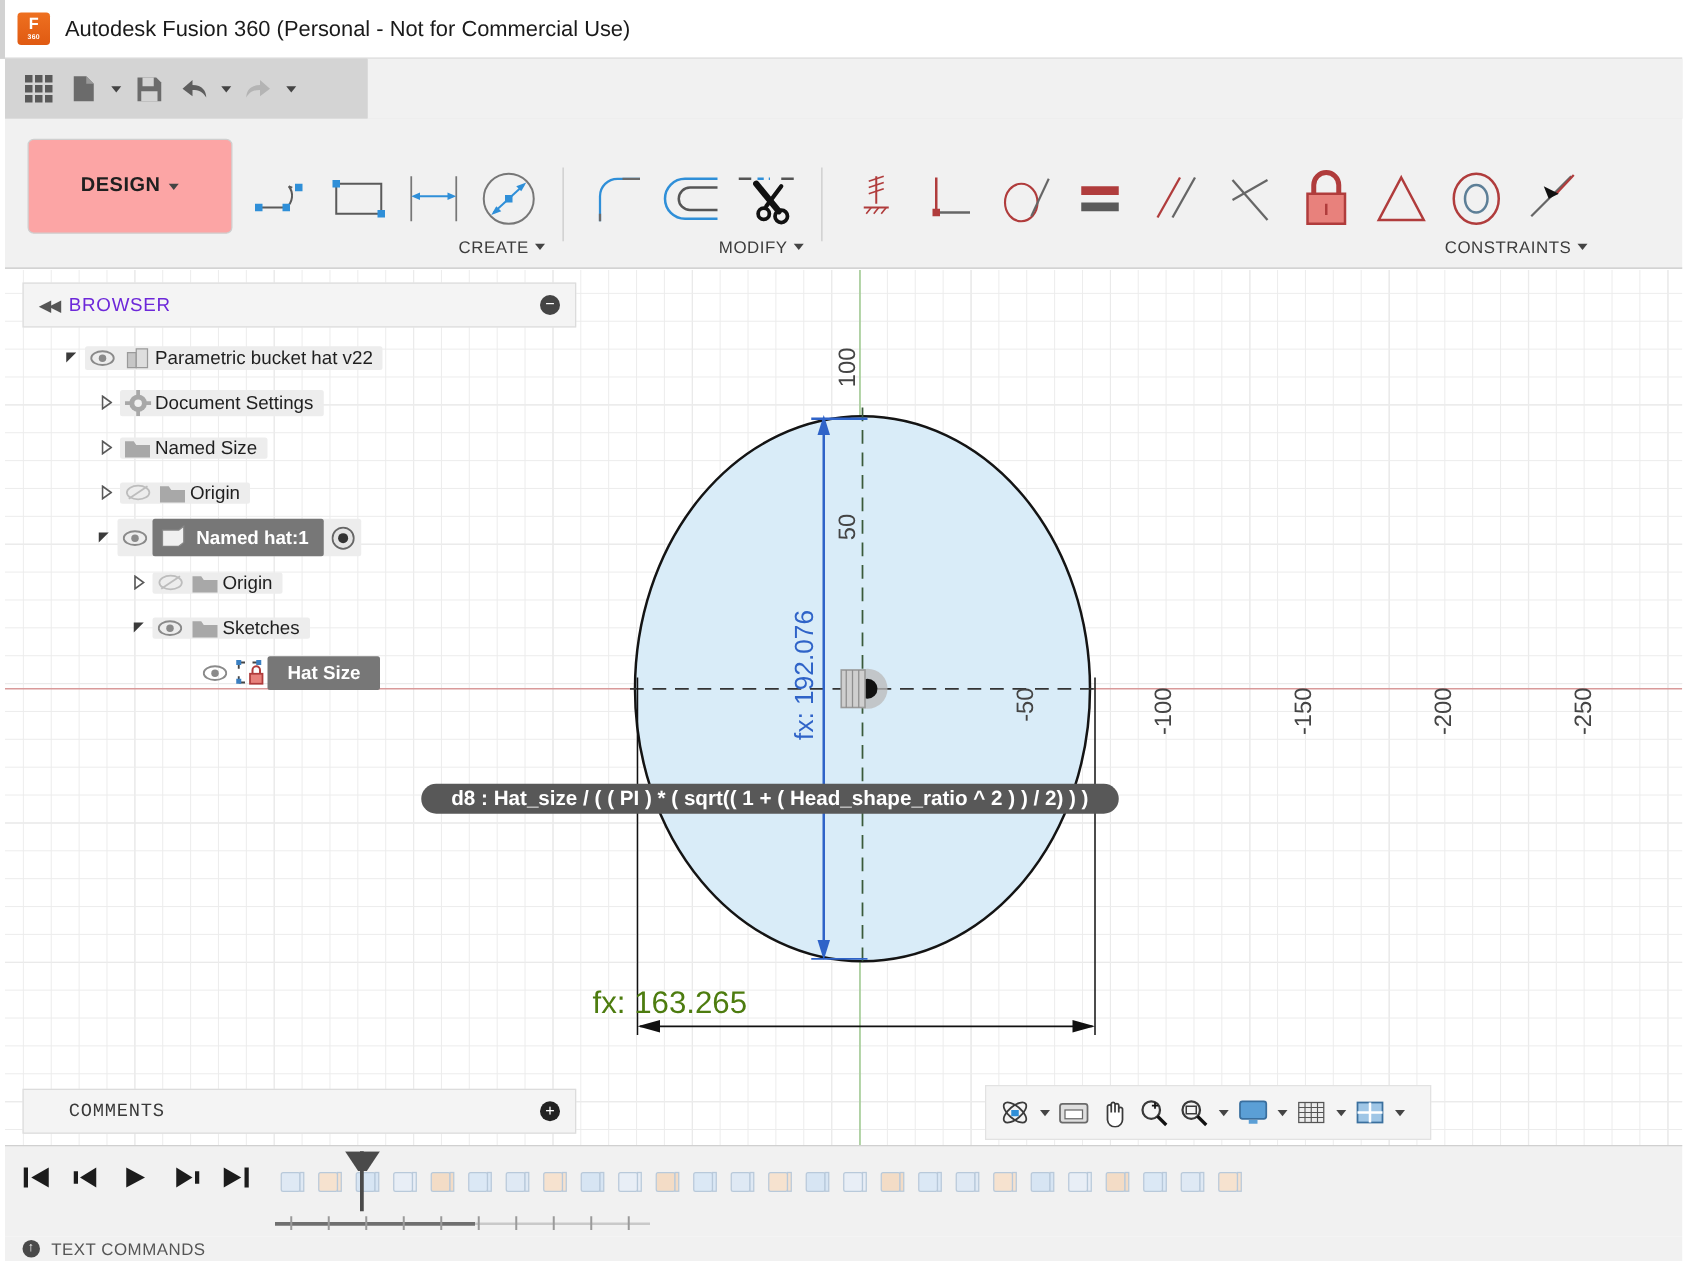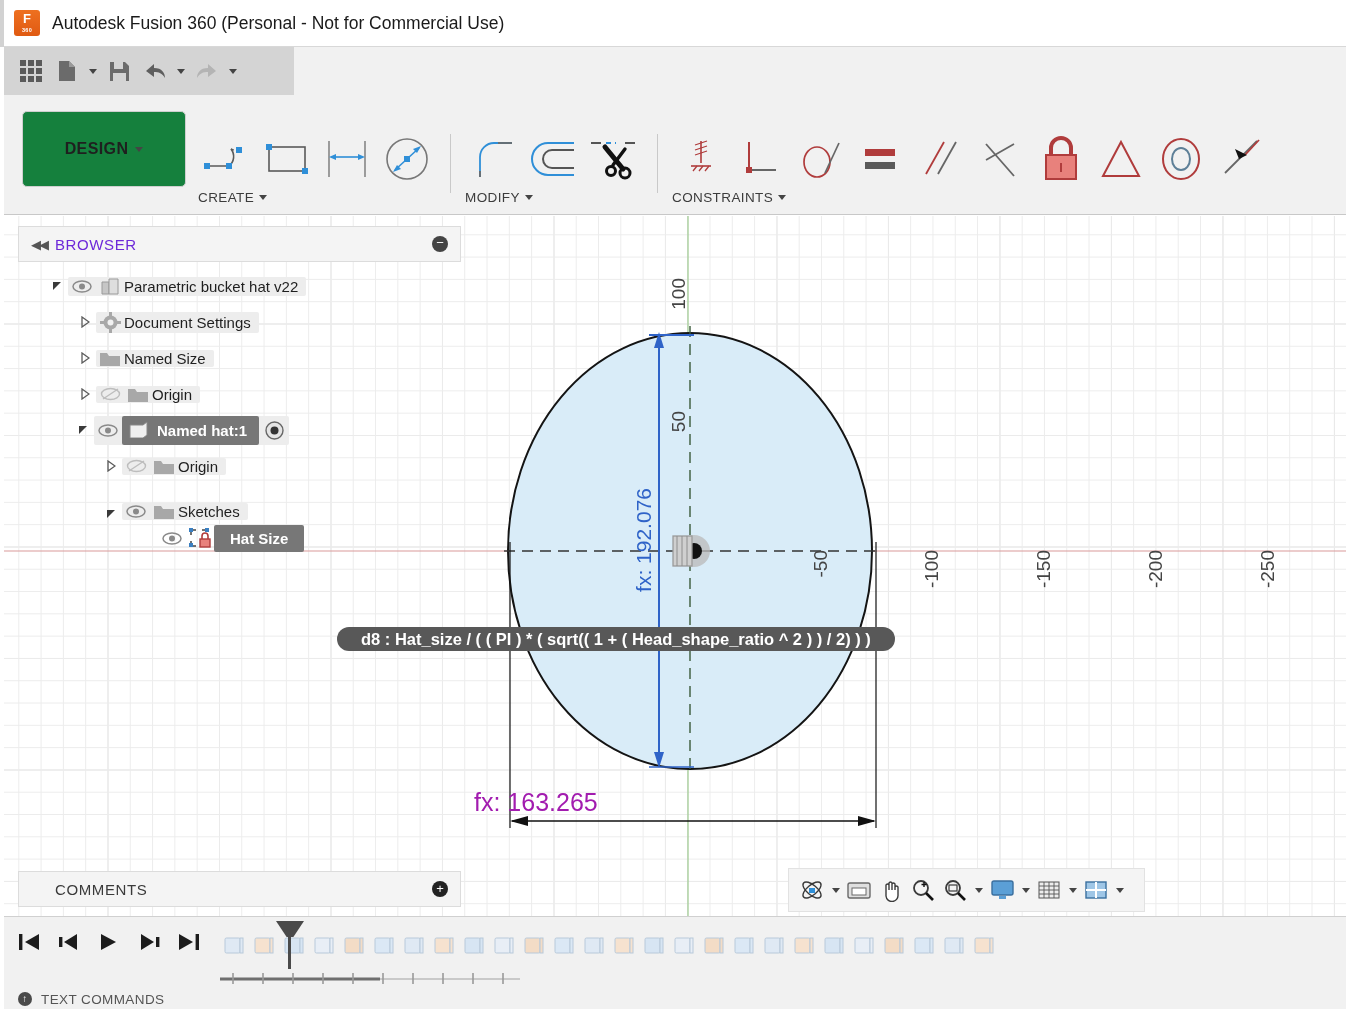--- a/index.html
+++ b/index.html
@@ -56,27 +56,27 @@
   .tabrow { position:absolute; left:184px; top:0; height:33px; display:flex; align-items:stretch;}
   .tab {
     padding: 0 28px; font-size:14.5px; letter-spacing:.4px; color:#3c3c3c;
     display:flex; align-items:center; cursor:pointer; position:relative;
   }
   .tab.active { background:#cfe9f7; color:#1a7fc1; font-weight:600; }
   .tab.active::after { content:""; position:absolute; left:0; right:0; bottom:0; height:4px; background:#1a9bd7; }
 
   .design-btn {
     position:absolute; left:18px; top:16px; width:164px; height:76px;
-    border:1px solid #cfcfcf; border-radius:5px; background:#15803d;
+    border:1px solid #cfcfcf; border-radius:5px; background:#fca5a5;
     display:flex; align-items:center; justify-content:center; gap:7px;
     font-size:16px; font-weight:bold; color:#1f1f1f; letter-spacing:.4px; cursor:pointer;
   }
 
   .panels { position:absolute; left:188px; top:33px; right:0; height:87px; display:flex; }
-  .panel { display:flex; flex-direction:column; align-items:flex-start; position:relative; padding: 0 6px;}
+  .panel { display:flex; flex-direction:column; align-items:flex-end; position:relative; padding: 0 6px;}
   .panel-icons { display:flex; align-items:center; height:62px; gap:2px;}
   .panel-label { font-size:13.5px; color:#3c3c3c; letter-spacing:.4px; display:flex; align-items:center; gap:5px; cursor:pointer;}
   .sep { width:1px; background:#c9c9c9; margin:6px 8px 22px 8px;}
   .ic { width:58px; height:58px; display:flex; align-items:center; justify-content:center; cursor:pointer;}
 
   
   .canvas {
     position:absolute; left:4px; top:216px; width:1342px; height:700px;
     background:#ffffff; overflow:hidden;
   }
@@ -111,21 +111,21 @@
   .tlabel.sel { background:#777; color:#fff; font-weight:bold; }
   .eye { width:28px; display:flex; align-items:center; justify-content:center; cursor:pointer;}
   .folder { width:28px; display:flex;align-items:center;justify-content:center;}
   .chip { display:flex; align-items:center; background:#ededed; border-radius:2px; padding-right:8px;}
 
   
   .comments {
     position:absolute; left:14px; top:655px; width:443px; height:36px;
     background:#f4f4f4; border:1px solid #dcdcdc; display:flex; align-items:center;
   }
-  .comments-title { font-size:15px; color:#3a3a3a; letter-spacing:.6px; margin-left:36px;}
+  .comments-title { font-size:15px; color:#3a3a3a; letter-spacing:.6px; margin-left:36px;font-family:Liberation Mono, monospace;}
   .plus-circle { position:absolute; right:12px; width:16px;height:16px;border-radius:50%;
     background:#222;color:#fff;font-size:13px;line-height:15px;text-align:center; cursor:pointer;}
 
   
   .viewbar {
     position:absolute; left:784px; top:652px; width:357px; height:44px;
     background:#f4f4f4; border:1px solid #e2e2e2; display:flex; align-items:center; gap:2px; padding:0 8px;
   }
   .vb-ic { width:30px;height:30px;display:flex;align-items:center;justify-content:center;cursor:pointer;}
   .vb-caret { width:13px;height:30px;display:flex;align-items:center;justify-content:center;cursor:pointer;}
@@ -427,21 +427,21 @@
     <div class="vert-label" style="position:absolute;left:664px;top:195px;">50</div>
 
     <div class="vert-label" style="position:absolute;left:806px;top:334px;">-50</div>
     <div class="vert-label" style="position:absolute;left:917px;top:334px;">-100</div>
     <div class="vert-label" style="position:absolute;left:1029px;top:334px;">-150</div>
     <div class="vert-label" style="position:absolute;left:1141px;top:334px;">-200</div>
     <div class="vert-label" style="position:absolute;left:1253px;top:334px;">-250</div>
 
     <div class="vert-label dim-blue" style="position:absolute;left:628px;top:272px;font-size:21px;font-weight:500;">fx: 192.076</div>
 
-    <div style="position:absolute;left:470px;top:572px;font-size:25px;color:#a21caf;">fx: 163.265</div>
+    <div style="position:absolute;left:470px;top:572px;font-size:25px;color:#4d7c0f;">fx: 163.265</div>
 
     <div style="position:absolute;left:333px;top:411px;height:24px;background:#585858;color:#fff;
                 border-radius:18px;display:flex;align-items:center;padding:0 24px;font-size:16.5px;font-weight:bold;">
       <span>d8 : Hat_size / ( ( PI ) * ( sqrt(( 1 + ( Head_shape_ratio ^ 2 ) ) / 2) ) )</span>
     </div>
 
     <div class="browser">
       <span class="collapse-arrows">◀◀</span>
       <span class="browser-title">BROWSER</span>
       <span class="minus-circle">−</span>
@@ -578,21 +578,21 @@
           </span>
           <span class="folder">
             <svg width="22" height="17" viewBox="0 0 22 17">
                 <path d="M1 3 L8 3 L10 6 L21 6 L21 16 L1 16 Z" fill="#a8a8a8"></path>
               </svg>
           </span>
           <span>Origin</span>
         </div>
       </div>
 
-      <div class="trow" style="padding-left:82px;align-items:flex-end;">
+      <div class="trow" style="padding-left:82px;">
         <span class="tw-disc">
           <svg width="11" height="11" viewBox="0 0 11 11">
               <path d="M1 1 L9 1 L1 9 Z" fill="#3a3a3a"></path>
             </svg>
         </span>
         <div class="chip">
           <span class="eye">
             <svg width="20" height="13" viewBox="0 0 20 13">
                 <ellipse cx="10" cy="6.5" rx="9" ry="5.5" fill="none" stroke="#8a8a8a" stroke-width="1.5"></ellipse>
                 <circle cx="10" cy="6.5" r="3" fill="#8a8a8a"></circle>

